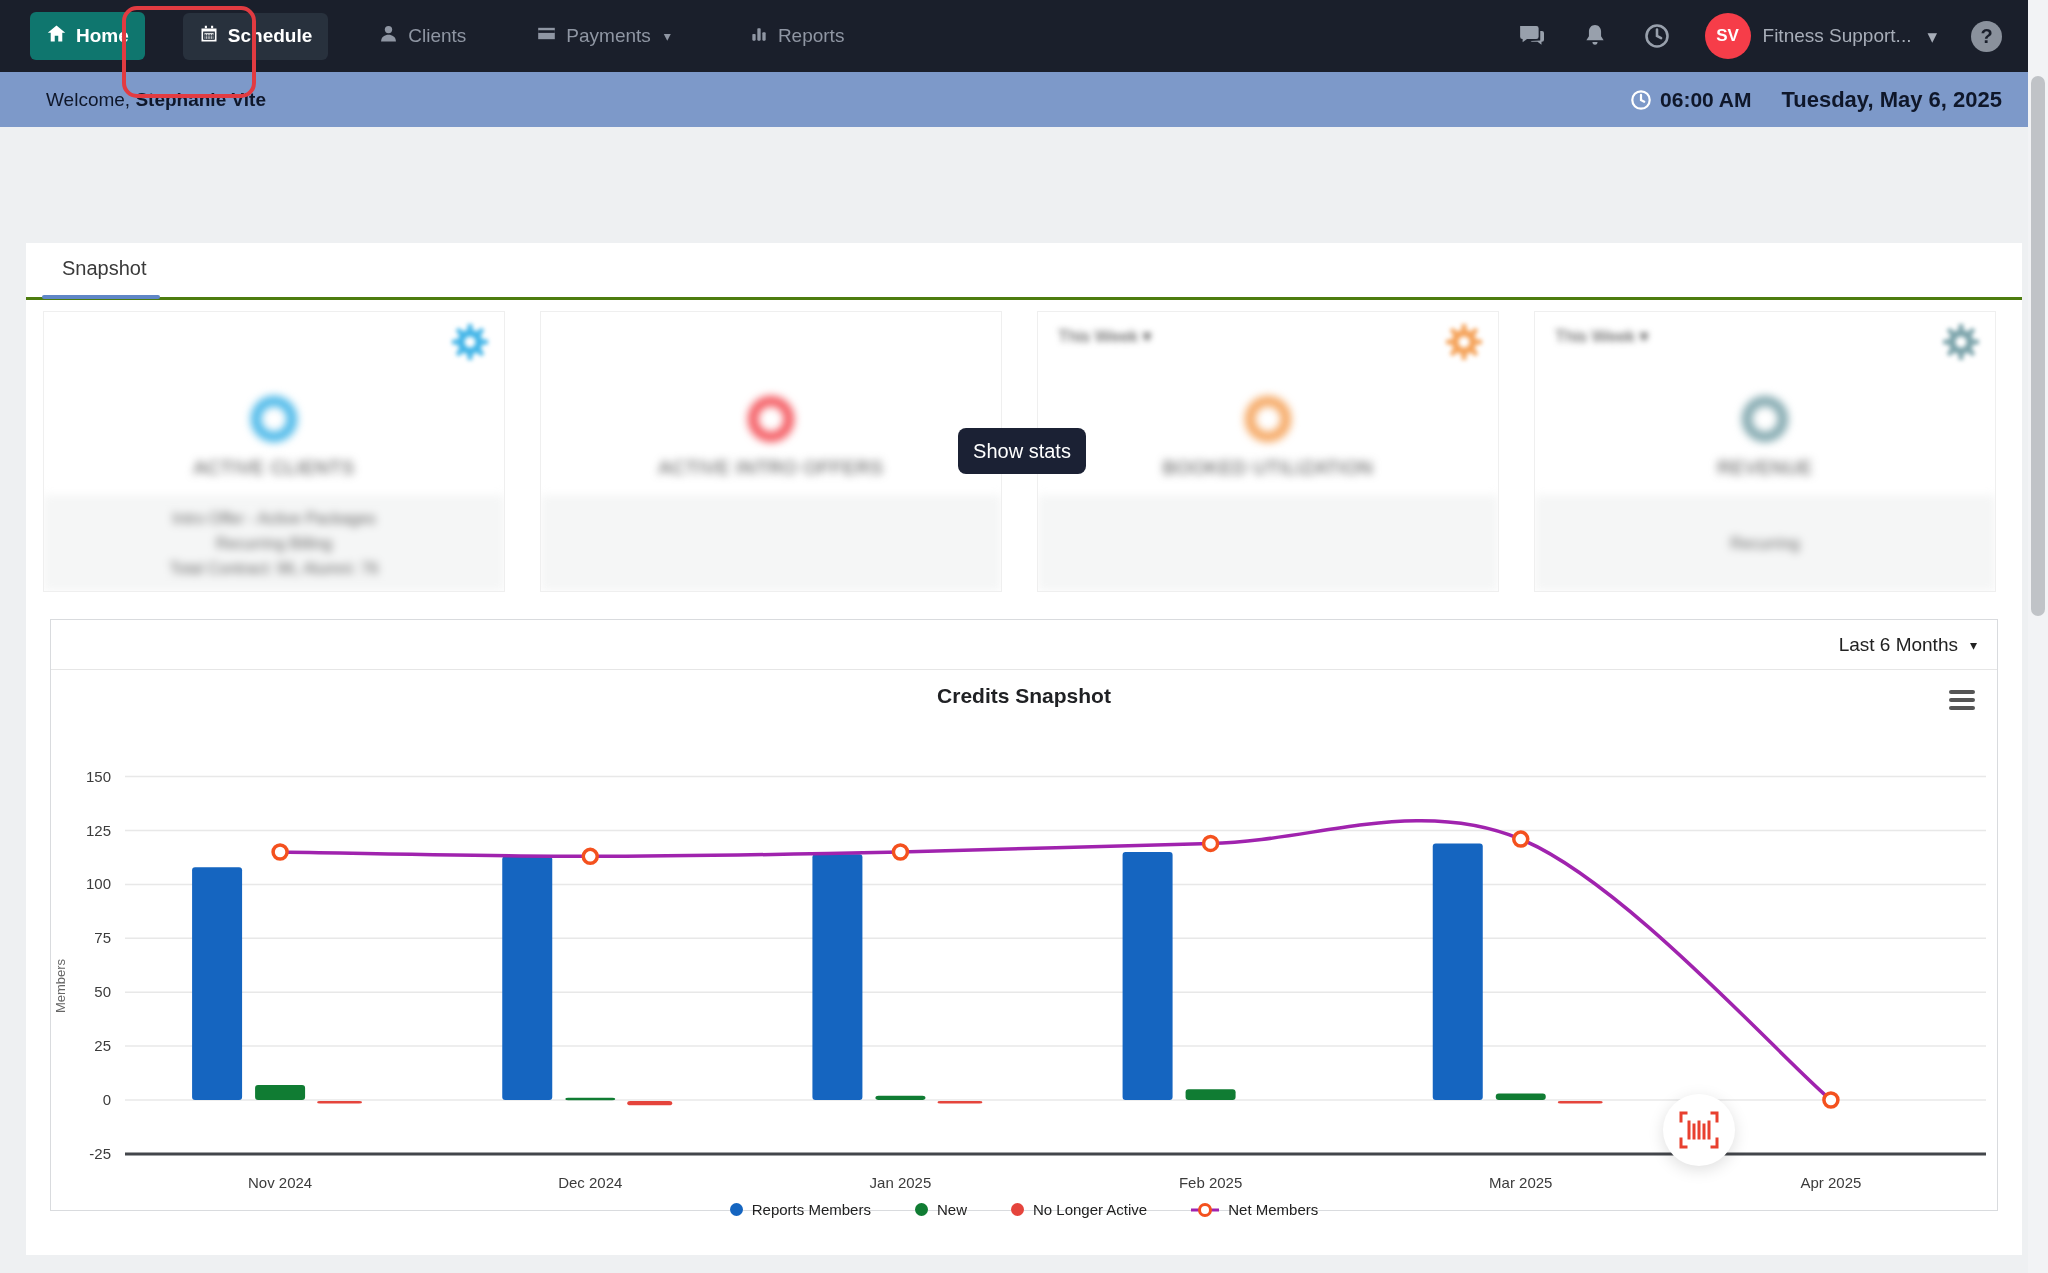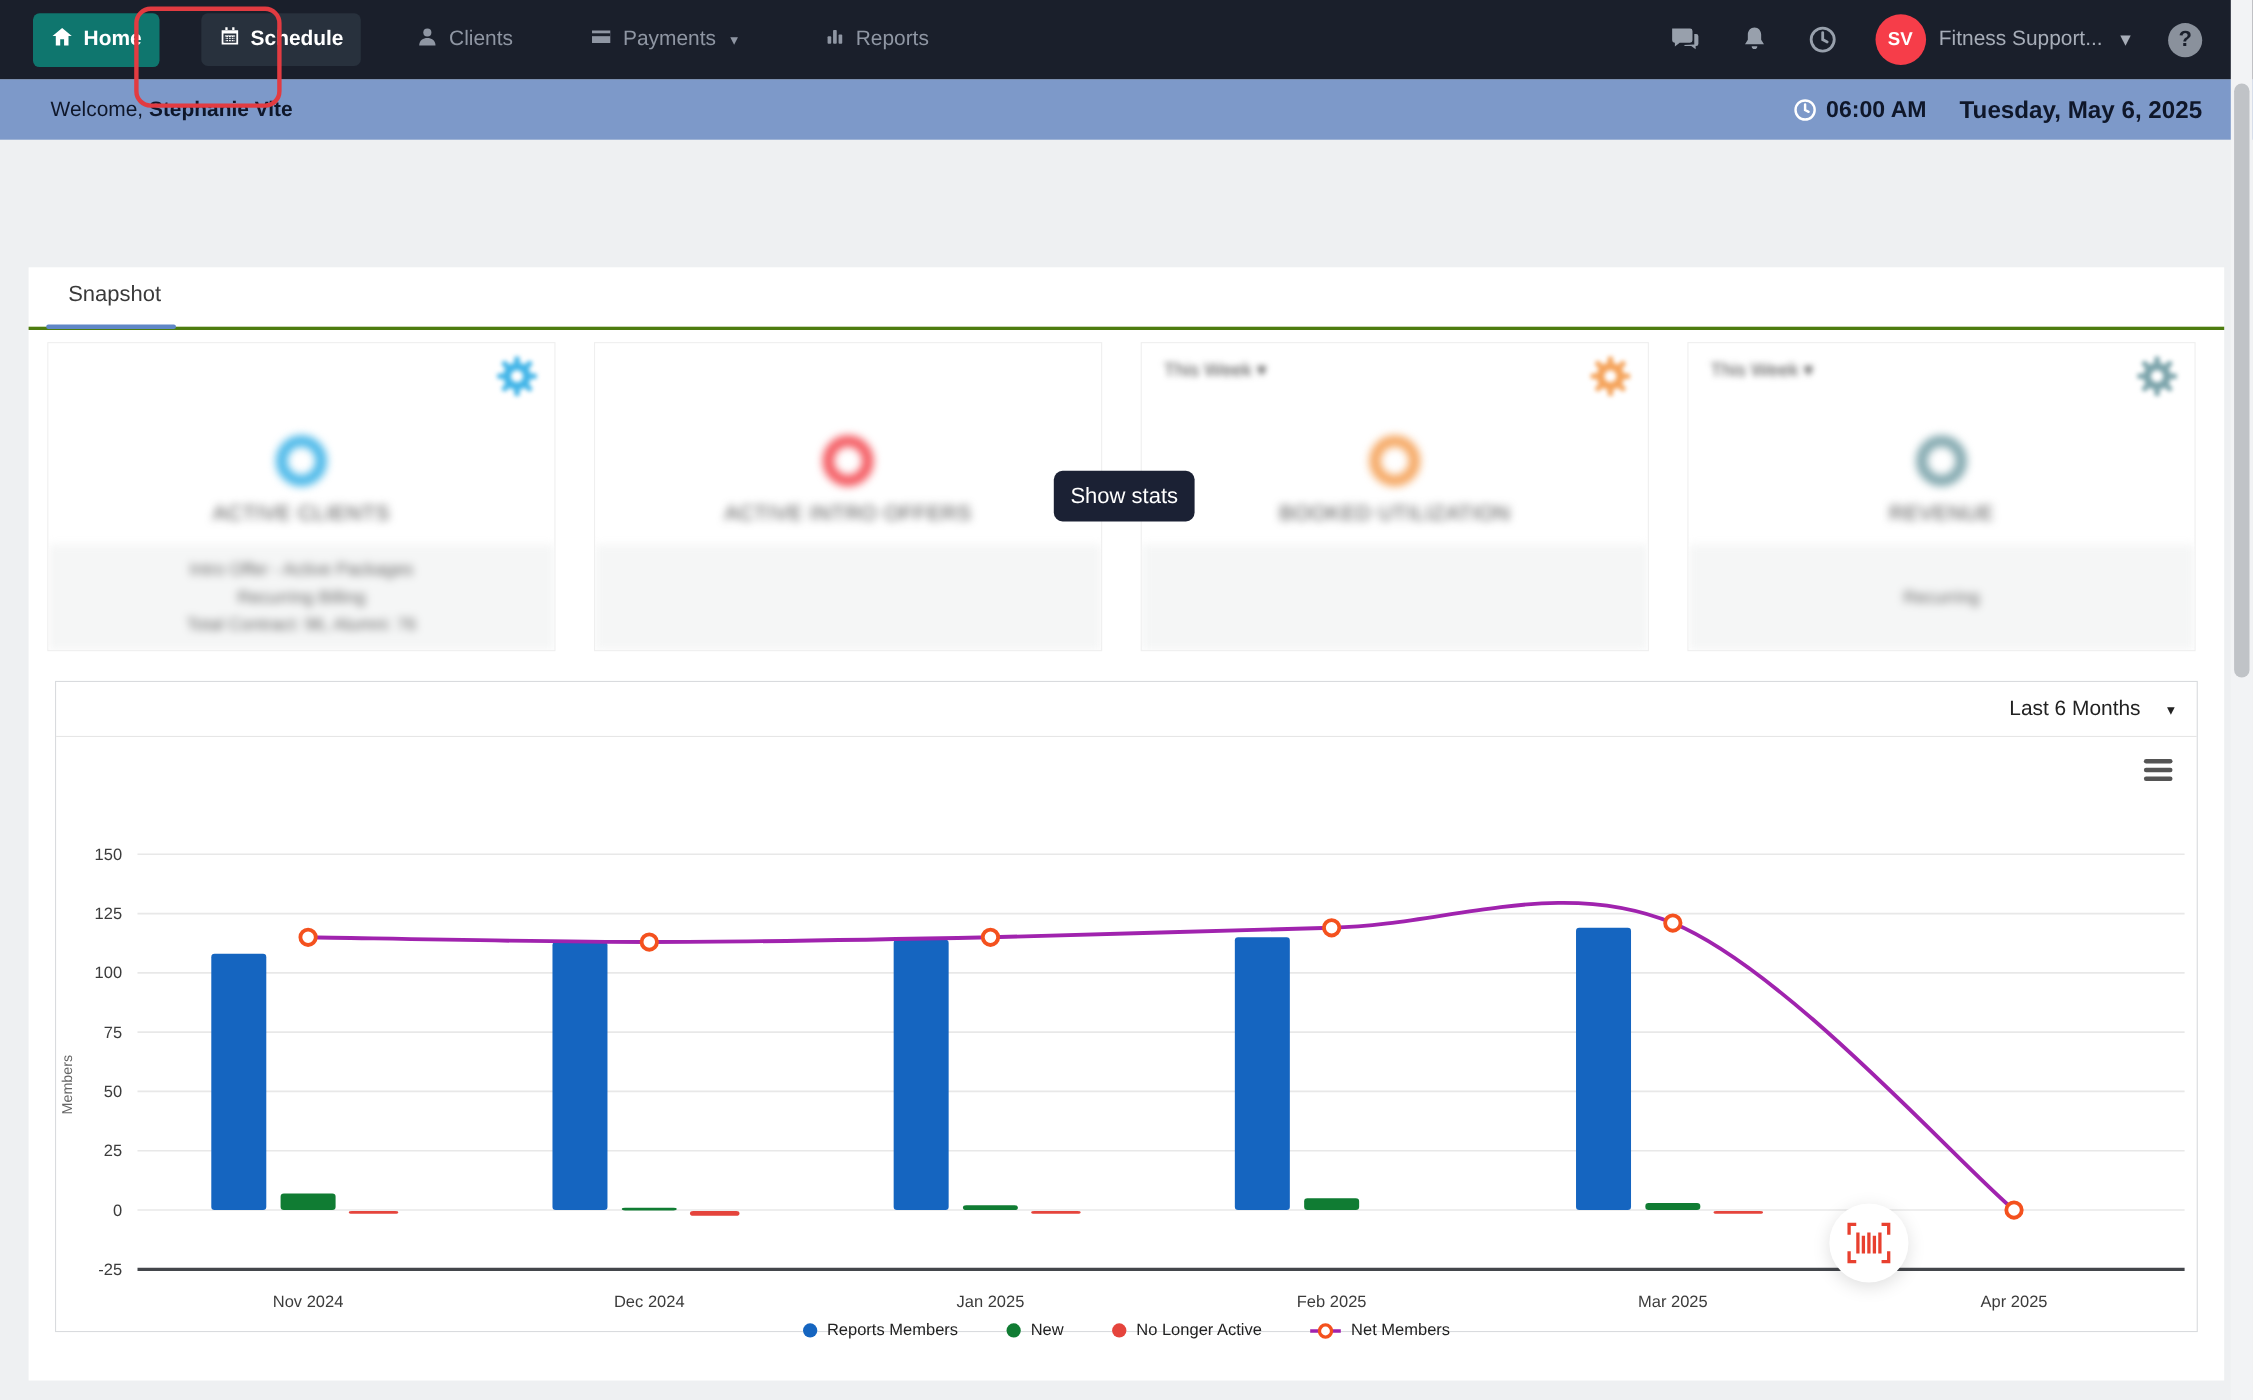--- a/index.html
+++ b/index.html
@@ -58,21 +58,21 @@
                  font-size:16px; color:#666; line-height:25px; filter:blur(4px); }
 
   .show-stats { position:absolute; left:958px; top:428px; width:128px; height:46px; background:#1b2134;
                 color:#fff; font-size:20px; font-weight:500; border:none; border-radius:8px; cursor:pointer; z-index:15;
                 font-family:"Liberation Sans", sans-serif; }
 
   
   .chart-panel { position:absolute; left:50px; top:619px; width:1948px; height:592px;
                  background:#fff; border:1px solid #d9dbde; z-index:5; }
   .panel-header { height:50px; border-bottom:1px solid #e6e6e6; display:flex; align-items:center; justify-content:flex-end; padding-right:20px; }
-  .range-select { font-size:19px; color:#222; cursor:pointer; display:flex; align-items:center; gap:20px; }
+  .range-select { font-size:19px; color:#222; cursor:pointer; display:flex; align-items:center; gap:8px; }
   .chart-body { position:relative; height:540px; }
   .chart-title { position:absolute; top:14px; left:0; width:100%; text-align:center;
                  font-size:21px; font-weight:bold; color:#202124; }
   .burger { position:absolute; right:22px; top:20px; width:26px; cursor:pointer; }
   .burger div { height:4px; background:#555; border-radius:2px; margin-bottom:4px; }
   .chart-svg { position:absolute; left:0; top:81px; }
   .legend { position:absolute; left:0; top:531px; width:100%; display:flex; justify-content:center; gap:44px;
             font-size:15px; color:#222; align-items:center; }
   .legend-item { display:flex; align-items:center; gap:9px; }
   .legend-dot { width:13px; height:13px; border-radius:50%; }
@@ -264,20 +264,21 @@
 <button class="show-stats">Show stats</button>
 
 <div class="chart-panel">
   <div class="panel-header">
     <div class="range-select">
       <span>Last 6 Months</span>
       <span class="caret">▾</span>
     </div>
   </div>
   <div class="chart-body">
+    <div class="chart-title">Credits Snapshot</div>
     <div class="burger">
         <div></div>
         <div></div>
         <div></div>
       </div>
     <svg class="chart-svg" id="chart-svg" width="1948" height="470">
         <line x1="74" y1="25.599999999999966" x2="1935" y2="25.599999999999966" stroke="#e8e8e8" stroke-width="1.5"></line>
         <text x="60" y="30.599999999999966" text-anchor="end" font-size="15" fill="#3c3c3c">150</text>
         <line x1="74" y1="79.5" x2="1935" y2="79.5" stroke="#e8e8e8" stroke-width="1.5"></line>
         <text x="60" y="84.5" text-anchor="end" font-size="15" fill="#3c3c3c">125</text>

